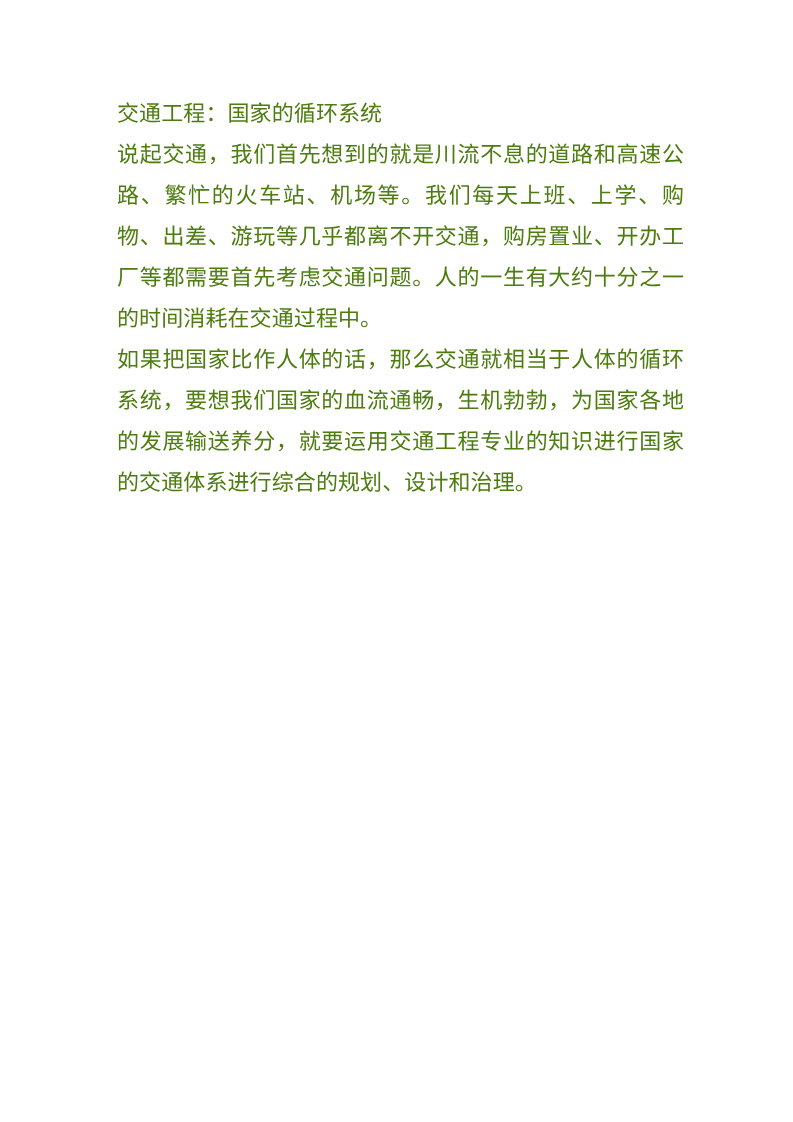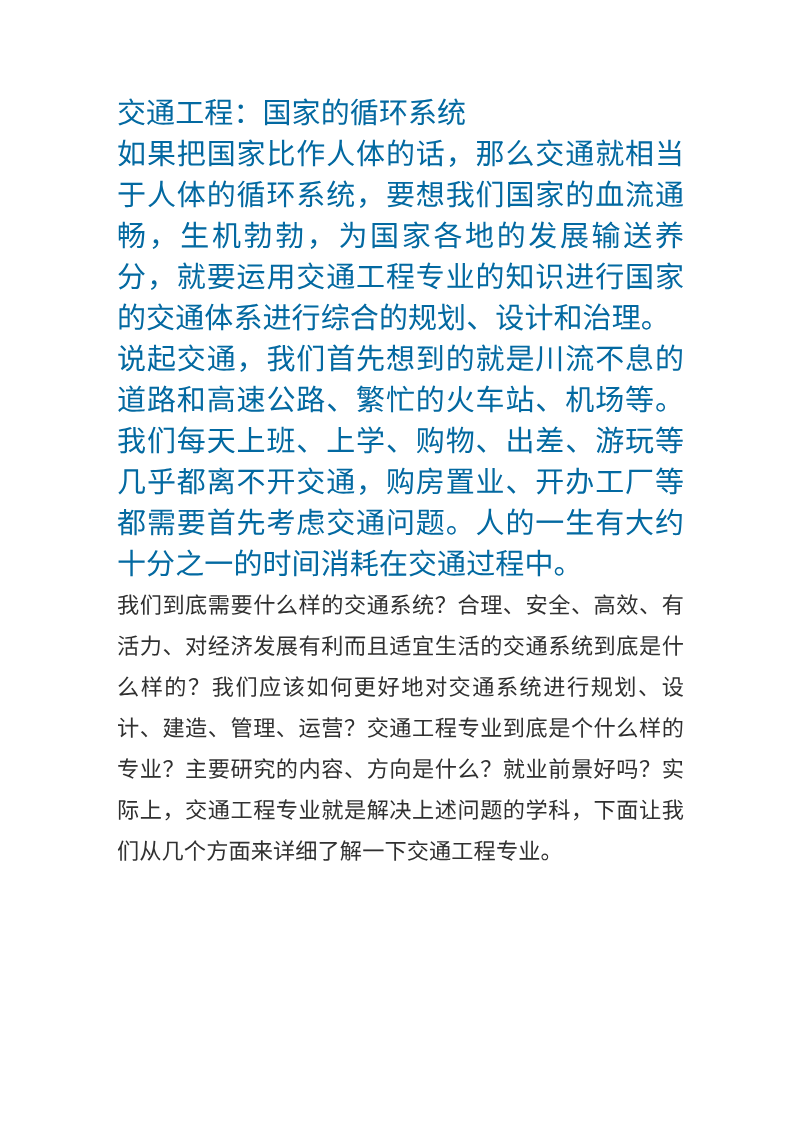--- a/index.html
+++ b/index.html
@@ -25,22 +25,22 @@
 
   .doc-body {
     position: absolute;
     left: 117px;
     top: 93px;
     width: 567px;
   }
 
   .doc-line,
   .doc-para {
-    color: #0369a1;
-    font-size: 29px;
+    color: #4d7c0f;
+    font-size: 22px;
     line-height: 41px;
     text-align: justify;
     text-justify: inter-character;
     letter-spacing: 0.1px;
     margin: 0;
     padding: 0;
     -webkit-font-smoothing: antialiased;
   }
 
   
@@ -61,21 +61,20 @@
   }
 </style>
 </head>
 <body>
 
 <div class="page">
   <article class="doc-body">
 
     <div class="doc-line doc-title">交通工程：国家的循环系统</div>
 
+    <p class="doc-para">说起交通，我们首先想到的就是川流不息的道路和高速公路、繁忙的火车站、机场等。我们每天上班、上学、购物、出差、游玩等几乎都离不开交通，购房置业、开办工厂等都需要首先考虑交通问题。人的一生有大约十分之一的时间消耗在交通过程中。</p>
+
     <p class="doc-para">如果把国家比作人体的话，那么交通就相当于人体的循环系统，要想我们国家的血流通畅，生机勃勃，为国家各地的发展输送养分，就要运用交通工程专业的知识进行国家的交通体系进行综合的规划、设计和治理。</p>
 
-    <p class="doc-para">说起交通，我们首先想到的就是川流不息的道路和高速公路、繁忙的火车站、机场等。我们每天上班、上学、购物、出差、游玩等几乎都离不开交通，购房置业、开办工厂等都需要首先考虑交通问题。人的一生有大约十分之一的时间消耗在交通过程中。</p>
 
-
-    <p class="doc-para doc-para--alt">我们到底需要什么样的交通系统？合理、安全、高效、有活力、对经济发展有利而且适宜生活的交通系统到底是什么样的？我们应该如何更好地对交通系统进行规划、设计、建造、管理、运营？交通工程专业到底是个什么样的专业？主要研究的内容、方向是什么？就业前景好吗？实际上，交通工程专业就是解决上述问题的学科，下面让我们从几个方面来详细了解一下交通工程专业。</p>
 
   </article>
 </div>
 
 </body></html>

